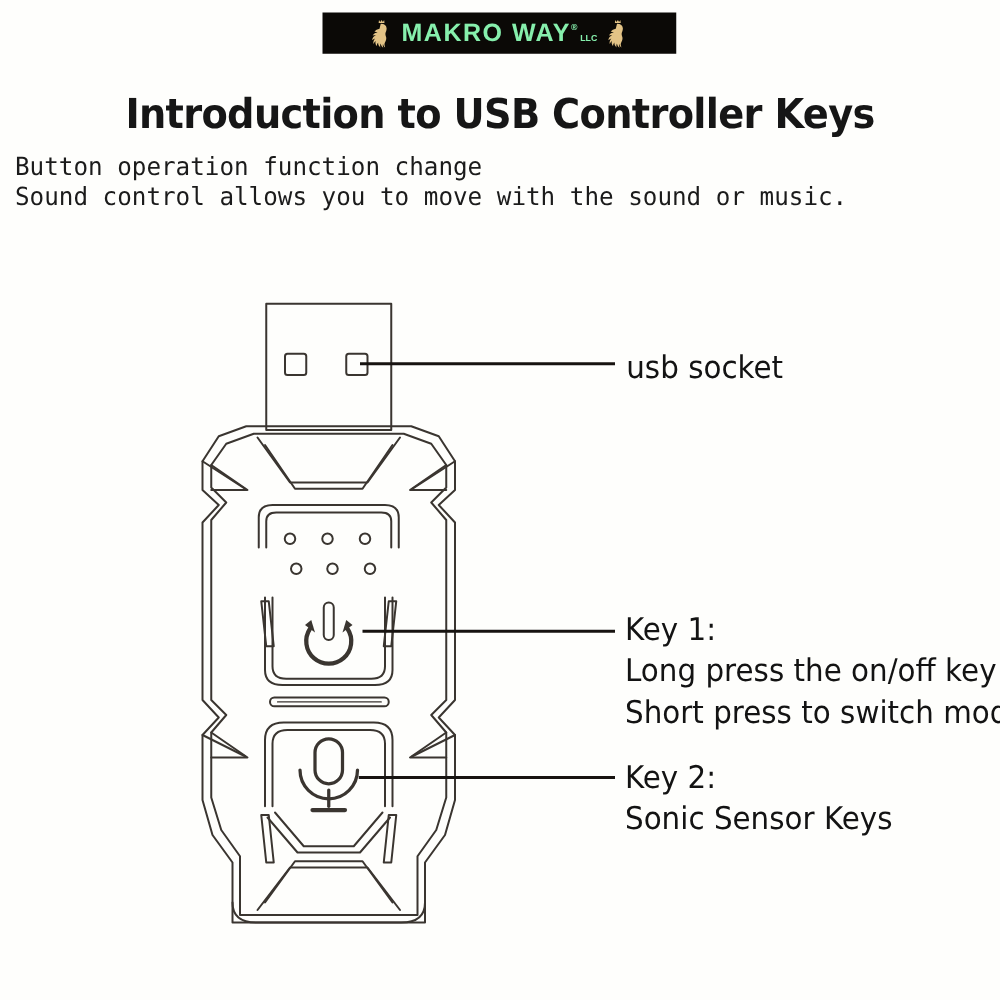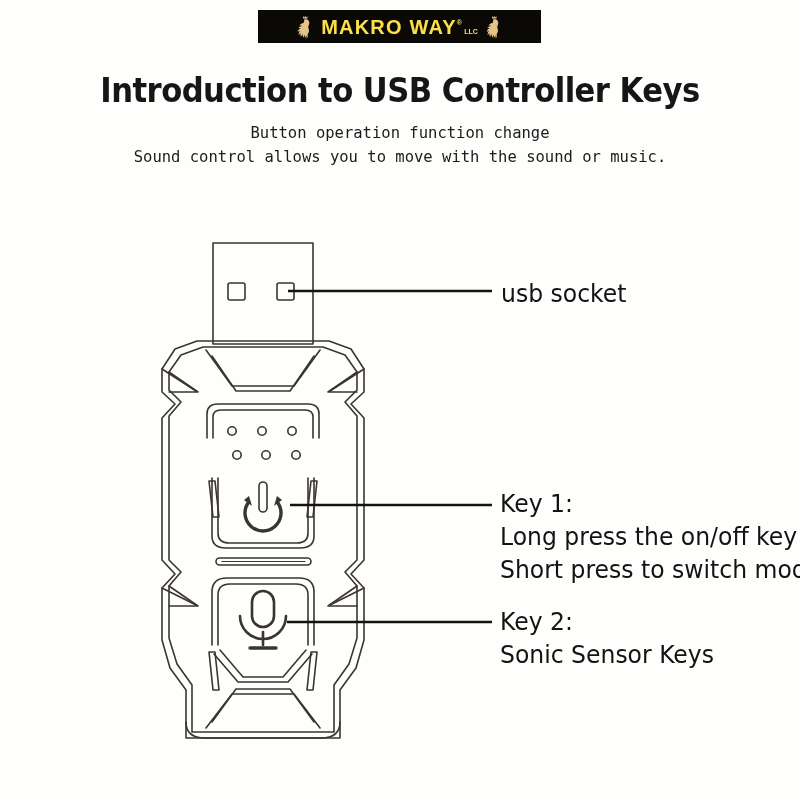--- a/index.html
+++ b/index.html
@@ -25,21 +25,21 @@
     align-items: center;
     justify-content: center;
     gap: 6px;
   }
   .brand-mark { width: 20px; height: 26px; flex: none; }
   .brand-wordmark {
     display: flex;
     align-items: baseline;
     font-family: "Liberation Sans", sans-serif;
     font-weight: bold;
-    color: #fde047;
+    color: #86efac;
     letter-spacing: 1.2px;
   }
   .brand-name { font-size: 20px; line-height: 1; }
   .brand-reg { font-size: 7px; line-height: 1; position: relative; top: -9px; left: 0px; }
   .brand-llc { font-size: 7px; line-height: 1; letter-spacing: 0; margin-left: 1px; }
 
   
   .page-title {
     position: absolute;
     left: 0; top: 71px;
@@ -50,23 +50,23 @@
     font-size: 33px;
     letter-spacing: -0.6px;
     color: #161616;
     white-space: nowrap;
     transform: scaleX(0.93);
   }
   .subtitle-block {
     position: absolute;
     left: 0; top: 121px;
     width: 800px;
-    text-align: center;
+    text-align: left;
     font-family: "DejaVu Sans Mono", monospace;
-    font-size: 16px;
+    font-size: 20px;
     line-height: 24px;
     color: #1b1b1b;
     white-space: nowrap;
   }
   .subtitle-line { display: block; transform: scaleX(0.97); }
 
   
   .diagram { position: absolute; left: 0; top: 0; width: 800px; height: 800px; }
 
   

